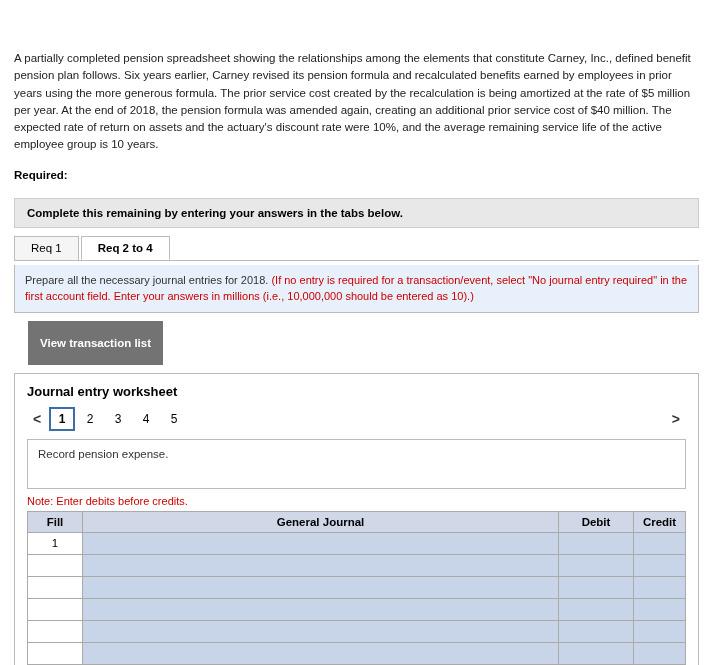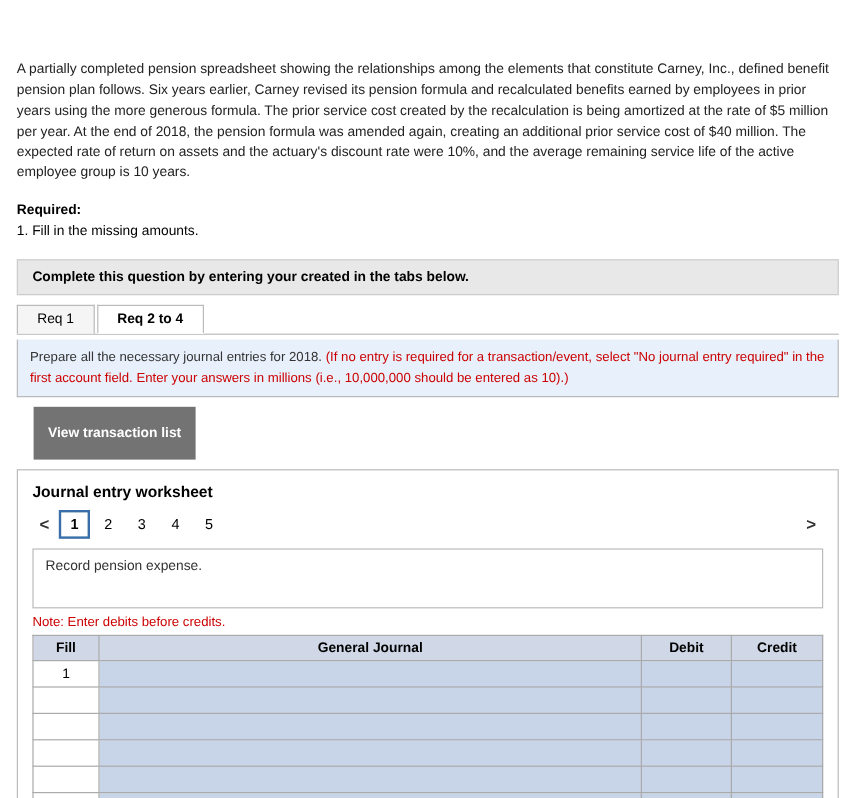--- a/index.html
+++ b/index.html
@@ -175,25 +175,24 @@
   </style>
 </head>
 <body>
 
 <div class="top-text">
   <span>A partially completed pension spreadsheet showing the relationships among the elements that constitute Carney, Inc., defined benefit pension plan follows. Six years earlier, Carney revised its pension formula and recalculated benefits earned by employees in prior years using the more generous formula. The prior service cost created by the recalculation is being amortized at the rate of $5 million per year. At the end of 2018, the pension formula was amended again, creating an additional prior service cost of $40 million. The expected rate of return on assets and the actuary's discount rate were 10%, and the average remaining service life of the active employee group is 10 years.</span>
 </div>
 
 <div class="required-section">
   <div class="bold">Required:</div>
-  <div>1. Fill in the missing amounts.</div>
 </div>
 
 <div class="complete-box">
-  <span>Complete this question by entering your created in the tabs below.</span>
+  <span>Complete this remaining by entering your answers in the tabs below.</span>
 </div>
 
 <div class="tabs-row">
   <div class="tab">Req 1</div>
   <div class="tab active">Req 2 to 4</div>
 </div>
 
 <div class="info-box">
   <span>Prepare all the necessary journal entries for 2018. <span class="red">(If no entry is required for a transaction/event, select "No journal entry required" in the first account field. Enter your answers in millions (i.e., 10,000,000 should be entered as 10).)</span></span>
 </div>
@@ -221,21 +220,21 @@
   </div>
 
   <div class="note-text">Note: Enter debits before credits.</div>
 
   <table class="journal-table">
     <thead>
       <tr>
         <th style="width:55px;">Fill</th>
         <th class="general-journal">General Journal</th>
         <th style="width:75px;">Debit</th>
-        <th style="width:76px;">Credit</th>
+        <th style="width:52px;">Credit</th>
       </tr>
     </thead>
     <tbody>
       <tr>
         <td class="event-col">1</td>
         <td class="input-cell"><input type="text" style=""></td>
         <td class="input-cell"><input type="text" style=""></td>
         <td class="input-cell"><input type="text" style=""></td>
       </tr>
       <tr>

